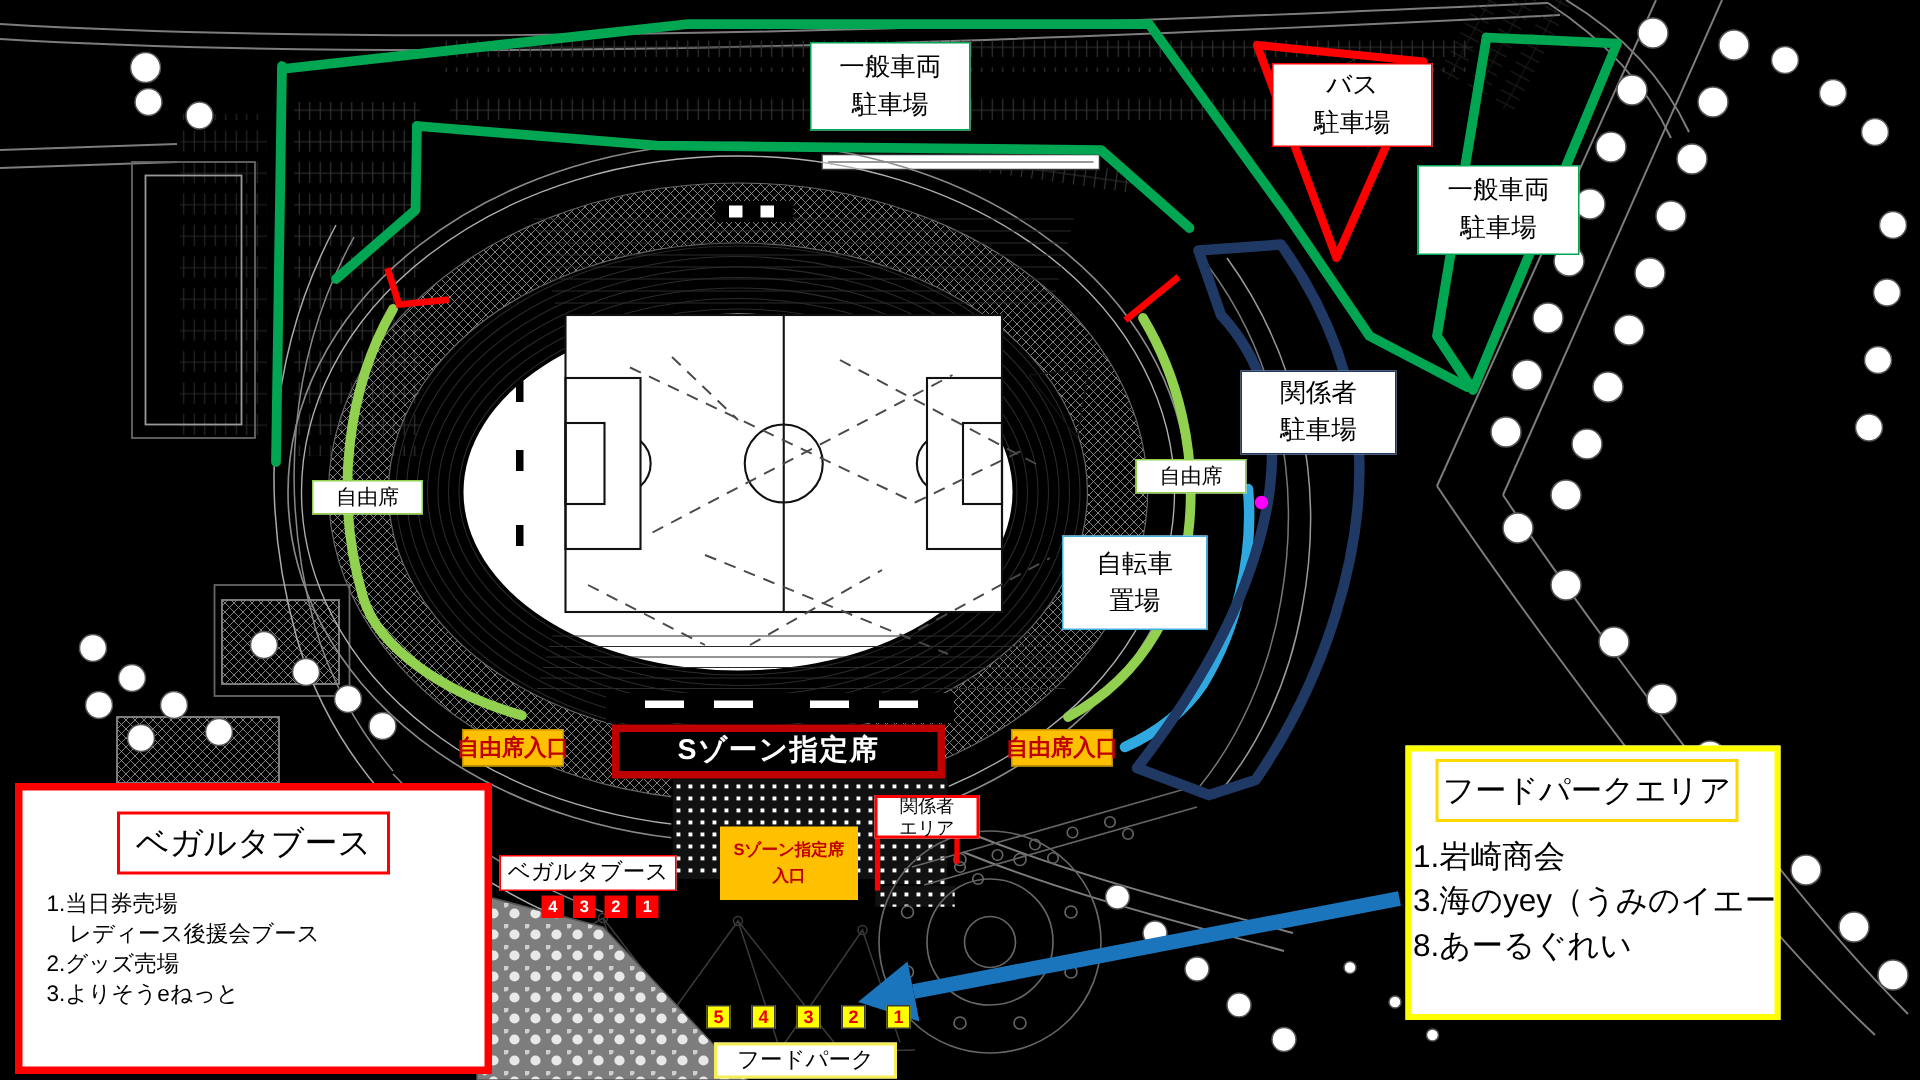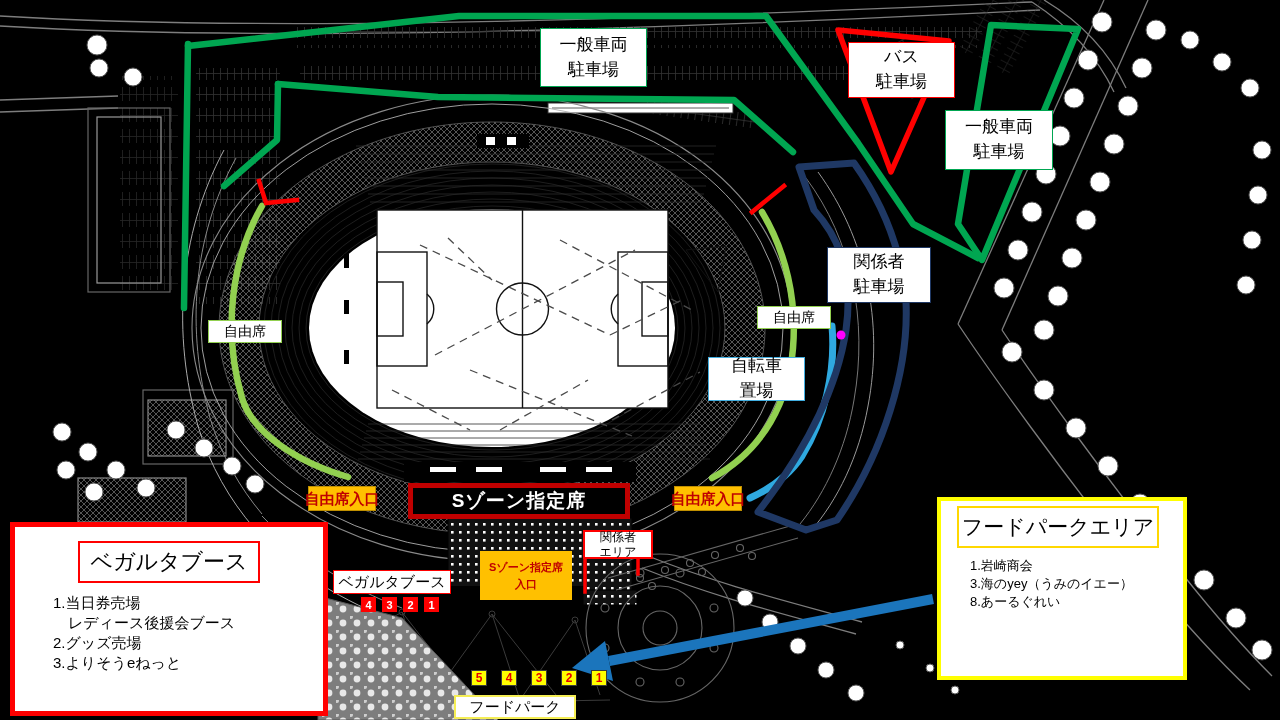--- a/index.html
+++ b/index.html
@@ -8,47 +8,47 @@
   #map-svg{position:absolute;left:0;top:0;z-index:1;}
   .lbl{position:absolute;background:#fff;display:flex;flex-direction:column;align-items:center;
        justify-content:center;text-align:center;font-size:17px;line-height:1.45;z-index:10;
        box-sizing:border-box;white-space:nowrap;}
   #lbl-parking-top{left:540px;top:28px;width:107px;height:59px;border:1px solid #00A651;}
   #lbl-bus{left:848px;top:42px;width:107px;height:56px;border:1px solid #FF0000;}
   #lbl-parking-right{left:945px;top:110px;width:108px;height:60px;border:1px solid #00A651;}
   #lbl-staff-parking{left:827px;top:247px;width:104px;height:56px;border:1px solid #1F3864;}
   #lbl-free-left{left:208px;top:320px;width:74px;height:23px;border:1px solid #92D050;font-size:14px;}
   #lbl-free-right{left:757px;top:306px;width:74px;height:23px;border:1px solid #92D050;font-size:14px;}
-  #lbl-bicycle{left:708px;top:357px;width:97px;height:44px;border:1px solid #41AEE0;}
+  #lbl-bicycle{left:708px;top:357px;width:97px;height:63px;border:1px solid #41AEE0;}
   #lbl-szone{left:408px;top:483px;width:222px;height:36px;background:#000;border:5px solid #C00000;
              color:#fff;font-weight:bold;font-size:19px;letter-spacing:1px;}
   .ent{background:#FFC000;border:1px solid #BF8F00;color:#C00000;font-weight:bold;font-size:15px;}
   #lbl-ent-left{left:308px;top:486px;width:68px;height:25px;}
   #lbl-ent-right{left:674px;top:486px;width:68px;height:25px;}
   #lbl-staff-area{left:583px;top:530px;width:70px;height:29px;border:2px solid #FF0000;font-size:12px;line-height:1.2;}
   #lbl-szone-ent{left:480px;top:551px;width:92px;height:49px;background:#FFC000;color:#C00000;
                  font-weight:bold;font-size:11px;line-height:1.5;}
   #lbl-vegalta-small{left:333px;top:570px;width:118px;height:24px;border:1px solid #FF0000;font-size:15px;}
-  #lbl-foodpark{left:454px;top:695px;width:122px;height:24px;border:2px solid #F5EE55;font-size:15px;}
+  #lbl-foodpark{left:476px;top:695px;width:122px;height:24px;border:2px solid #F5EE55;font-size:15px;}
   .numrow{position:absolute;display:flex;z-index:10;}
   #booth-nums{left:361px;top:597px;gap:6px;}
   #food-nums{left:471px;top:670px;gap:14px;}
   .rnum{width:15px;height:15px;background:#FF0000;color:#fff;font-size:11px;font-weight:bold;
         display:flex;align-items:center;justify-content:center;}
   .ynum{width:16px;height:16px;background:#FFFF00;border:1px solid #3a3a3a;color:#E60000;font-size:12px;
         font-weight:bold;display:flex;align-items:center;justify-content:center;box-sizing:border-box;}
   .panel{position:absolute;background:#fff;z-index:20;box-sizing:border-box;}
   #panel-vegalta{left:10px;top:522px;width:318px;height:194px;border:5px solid #FF0000;}
   #panel-vegalta .ptitle{margin:14px auto 10px auto;width:178px;height:38px;border:2px solid #FF0000;
         display:flex;align-items:center;justify-content:center;font-size:22px;}
-  #panel-vegalta .plist{padding-left:38px;font-size:15px;line-height:1.34;}
+  #panel-vegalta .plist{padding-left:16px;font-size:15px;line-height:1.34;}
   #panel-food{left:937px;top:497px;width:250px;height:183px;border:4px solid #FFFF00;}
   #panel-food .ptitle{margin:5px 0 9px 16px;width:198px;height:38px;border:2px solid #FFD800;
         display:flex;align-items:center;justify-content:center;font-size:21px;}
-  #panel-food .plist{padding-left:18px;font-size:13px;line-height:1.4;margin-left:11px;}
+  #panel-food .plist{padding-left:1px;font-size:21px;line-height:1.4;}
   .plist div{white-space:pre;}
 </style>
 </head>
 <body>
 
 <div id="stage">
 
 <svg id="map-svg" width="1280" height="720" viewBox="0 0 1280 720">
   <defs>
     <pattern id="xh" width="6" height="6" patternUnits="userSpaceOnUse">

